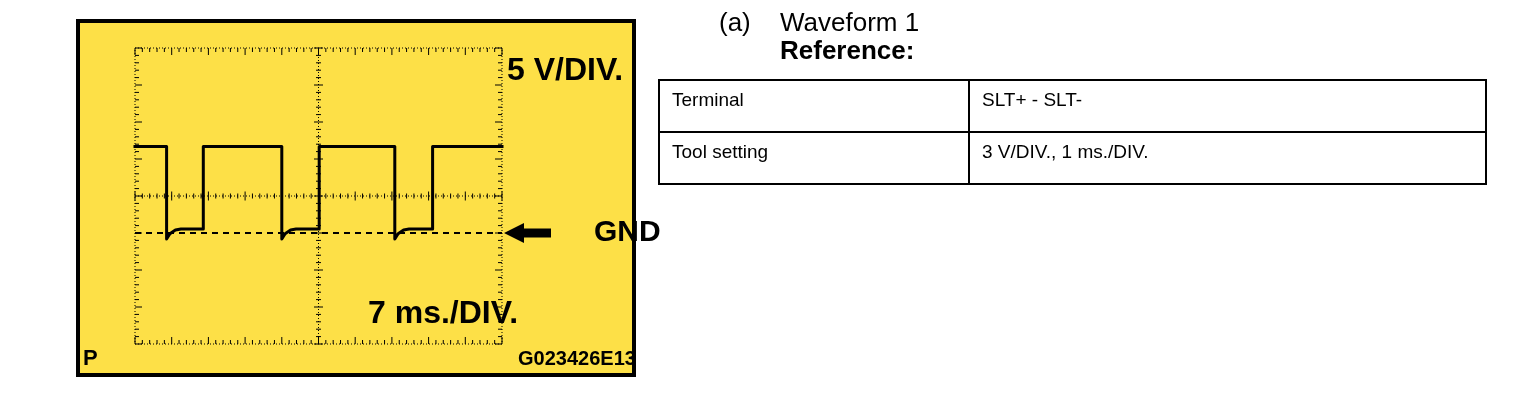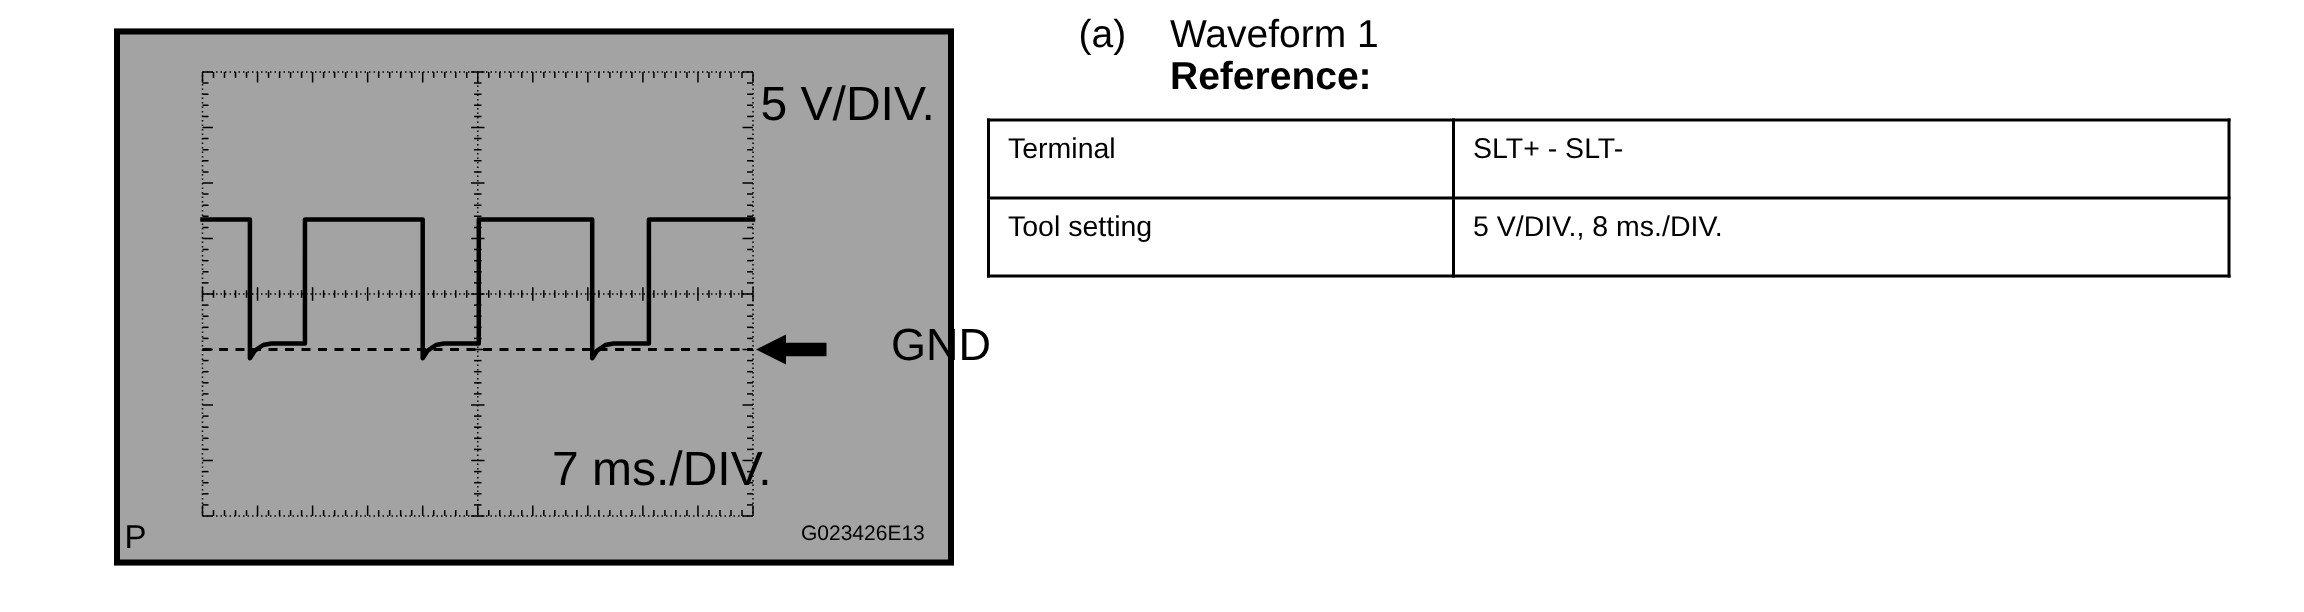--- a/index.html
+++ b/index.html
@@ -17,37 +17,38 @@
   }
 
   
   .figure-box {
     position: absolute;
     left: 76px;
     top: 19px;
     width: 552px;
     height: 350px;
     border: 4px solid #000;
-    background: #a3a3a3;
+    background: #fde047;
+    font-weight: bold;
   }
   .figure-box svg {
     position: absolute;
     left: 0;
     top: 0;
   }
   .fig-label {
     position: absolute;
     line-height: 1;
     white-space: nowrap;
     color: #000;
   }
   .v-label   { left: 427px; top: 30px;  font-size: 32px; }
   .t-label   { left: 288px; top: 273px; font-size: 32px; }
   .gnd-label { left: 474px; top: 193px; font-size: 30px; margin-left: 40px; }
-  .code-label{ left: 454px; top: 325px; font-size: 14px; }
+  .code-label{ left: 438px; top: 325px; font-size: 20px; }
   .p-label   { left: 3px;   top: 324px; font-size: 22px; }
 
   
   .item-marker {
     position: absolute;
     left: 719px;
     top: 9px;
     font-size: 26px;
     line-height: 1;
   }
@@ -394,17 +395,17 @@
       </td>
       <td>
         <span>SLT+ - SLT-</span>
       </td>
     </tr>
     <tr>
       <td class="col-label">
         <span>Tool setting</span>
       </td>
       <td>
-        <span>5 V/DIV., 8 ms./DIV.</span>
+        <span>3 V/DIV., 1 ms./DIV.</span>
       </td>
     </tr>
   </tbody>
 </table>
 
 </body></html>

